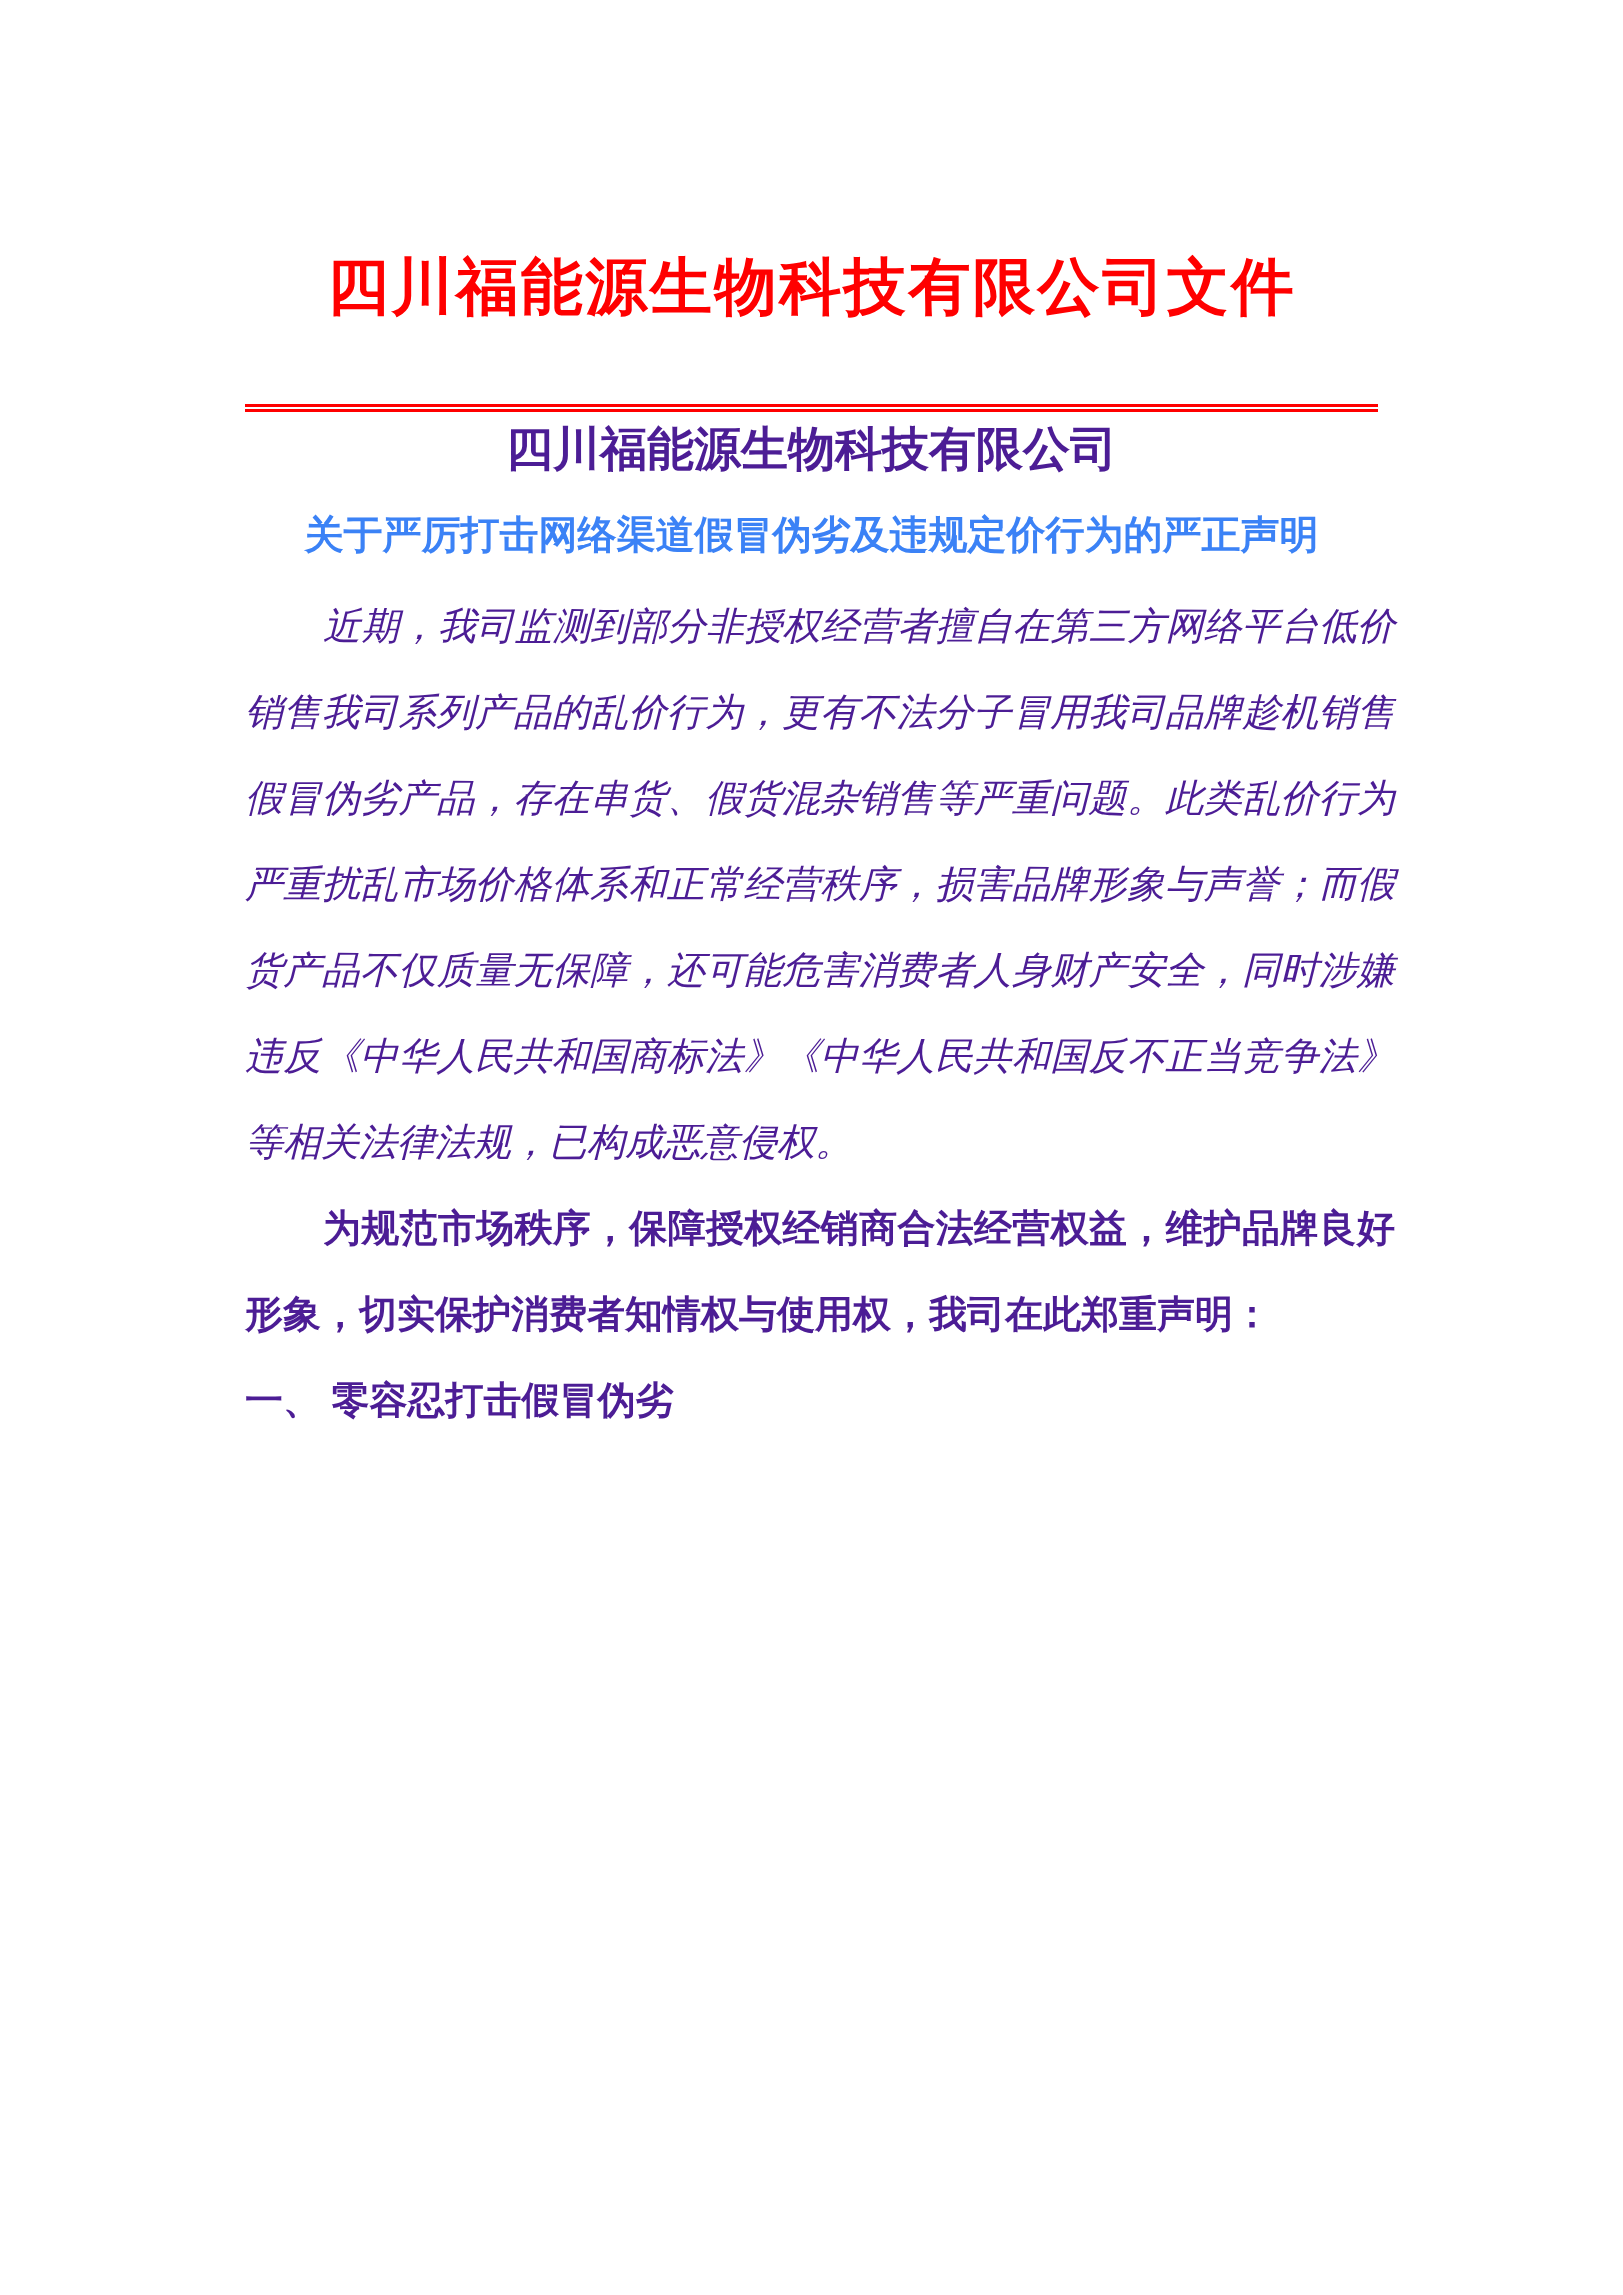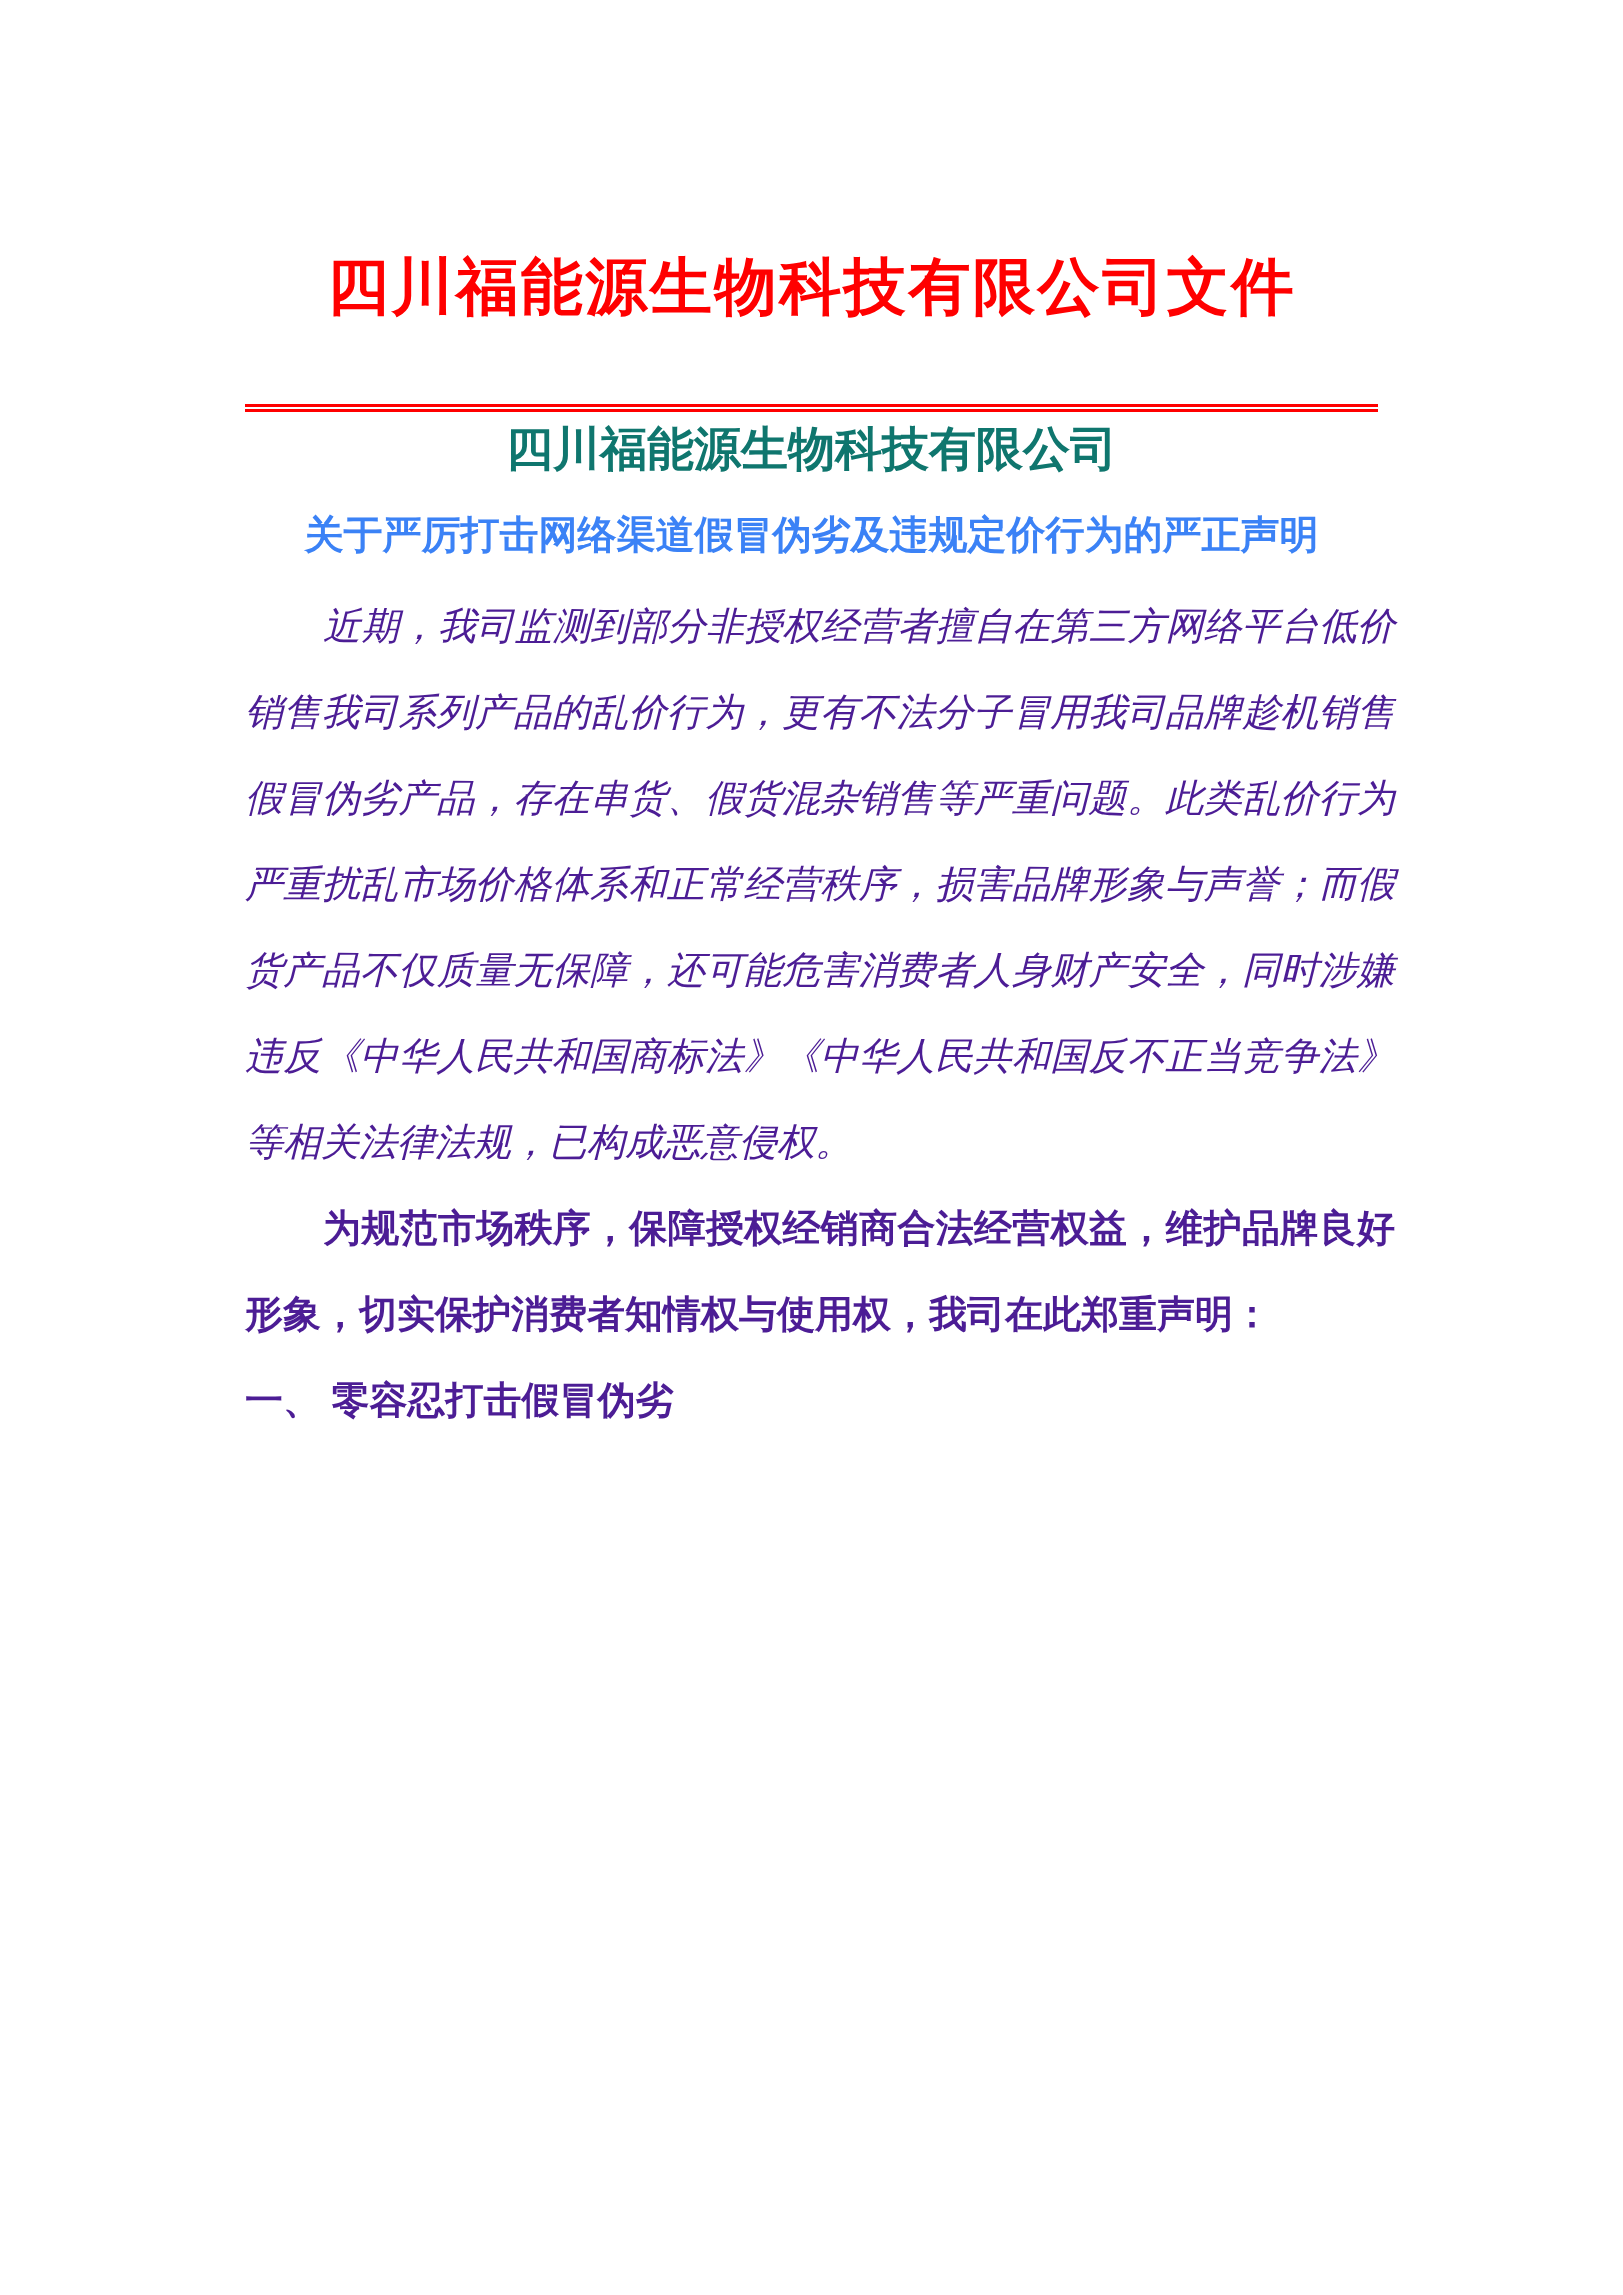--- a/index.html
+++ b/index.html
@@ -44,21 +44,21 @@
   }
   .company-heading {
     position: absolute;
     top: 422px;
     left: 0;
     right: 0;
     text-align: center;
     font-size: 47px;
     line-height: 53px;
     font-weight: bold;
-    color: #0f766e;
+    color: #4c1d95;
     white-space: nowrap;
   }
   .statement-title {
     position: absolute;
     top: 511px;
     left: 0;
     right: 0;
     text-align: center;
     font-size: 39px;
     line-height: 47px;

